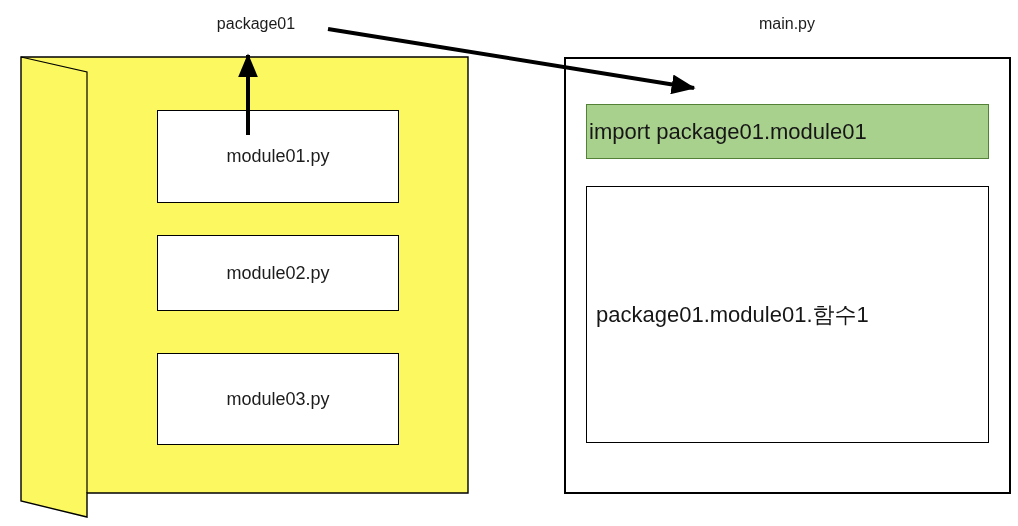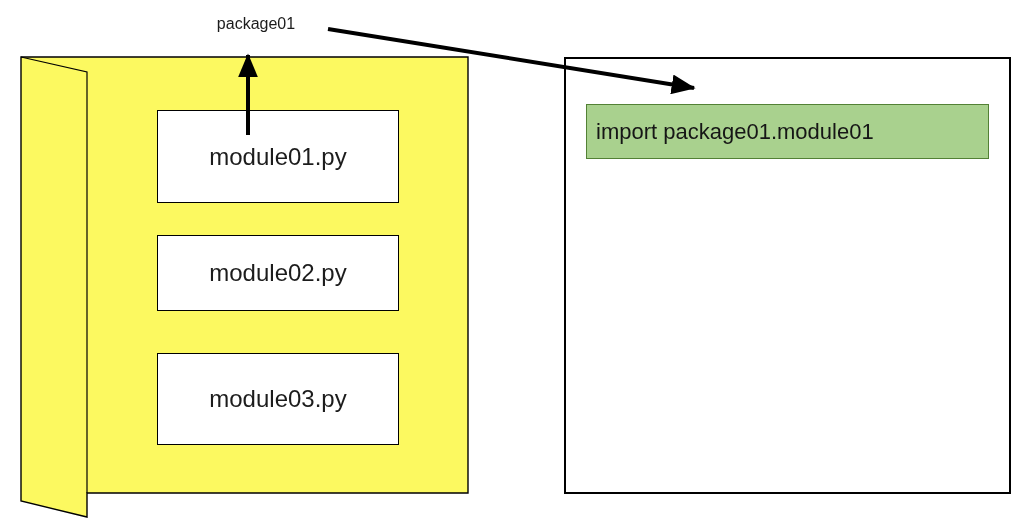--- a/index.html
+++ b/index.html
@@ -35,21 +35,21 @@
   .module-box {
     position: absolute;
     left: 157px;
     width: 242px;
     background: #ffffff;
     border: 1.4px solid #000000;
     box-sizing: border-box;
     display: flex;
     align-items: center;
     justify-content: center;
-    font-size: 24px;
+    font-size: 18px;
     color: #1c1c1c;
   }
   #module01-box { top: 110px; height: 93px; }
   #module02-box { top: 235px; height: 76px; }
   #module03-box { top: 353px; height: 92px; }
 
   #main-box {
     position: absolute;
     left: 564px; top: 57px;
     width: 447px; height: 437px;
@@ -60,21 +60,21 @@
   #import-box {
     position: absolute;
     left: 586px; top: 104px;
     width: 403px; height: 55px;
     border: 1.4px solid #538135;
     box-sizing: border-box;
     display: flex;
     align-items: center;
     font-size: 22px;
     color: #161616;
-    padding-left: 9px;
+    padding-left: 2px;
   }
   #call-box {
     position: absolute;
     left: 586px; top: 186px;
     width: 403px; height: 257px;
     background: #ffffff;
     border: 1.4px solid #000000;
     box-sizing: border-box;
     display: flex;
     align-items: center;
@@ -90,37 +90,41 @@
 
 <div id="canvas">
 
   <svg class="layer" viewBox="0 0 1018 526" aria-hidden="true">
     <path d="M21,57 H468 V493 H87 V517 L21,501 Z" stroke="#000000" stroke-width="1.4" stroke-linejoin="miter" fill="#FCF960"></path>
     <path d="M21,57 L87,72 L87,493" fill="none" stroke="#000000" stroke-width="1.2"></path>
   </svg>
 
   <div class="label" id="package-label">package01</div>
 
+  <div class="label" id="main-label">main.py</div>
 
   <div class="module-box" id="module01-box">
     <span>module01.py</span>
   </div>
   <div class="module-box" id="module02-box">
     <span>module02.py</span>
   </div>
   <div class="module-box" id="module03-box">
     <span>module03.py</span>
   </div>
 
   <div id="main-box"></div>
 
   <div id="import-box" style="background: rgb(169, 209, 142);">
     <span>import package01.module01</span>
   </div>
 
+  <div id="call-box">
+    <span>package01.module01.함수1</span>
+  </div>
 
   <svg class="layer arrows" viewBox="0 0 1018 526" aria-hidden="true">
     <defs>
       <marker id="arrowhead" markerWidth="6" markerHeight="5" refX="5.6" refY="2.5" orient="auto" markerUnits="strokeWidth">
         <path d="M0,0 L6,2.5 L0,5 Z" fill="#000000"></path>
       </marker>
     </defs>
     <line x1="248" y1="135" x2="248" y2="55" stroke="#000000" stroke-width="4" marker-end="url(#arrowhead)"></line>
     <line x1="328" y1="29" x2="694" y2="88" stroke="#000000" stroke-width="4" marker-end="url(#arrowhead)"></line>
   </svg>

